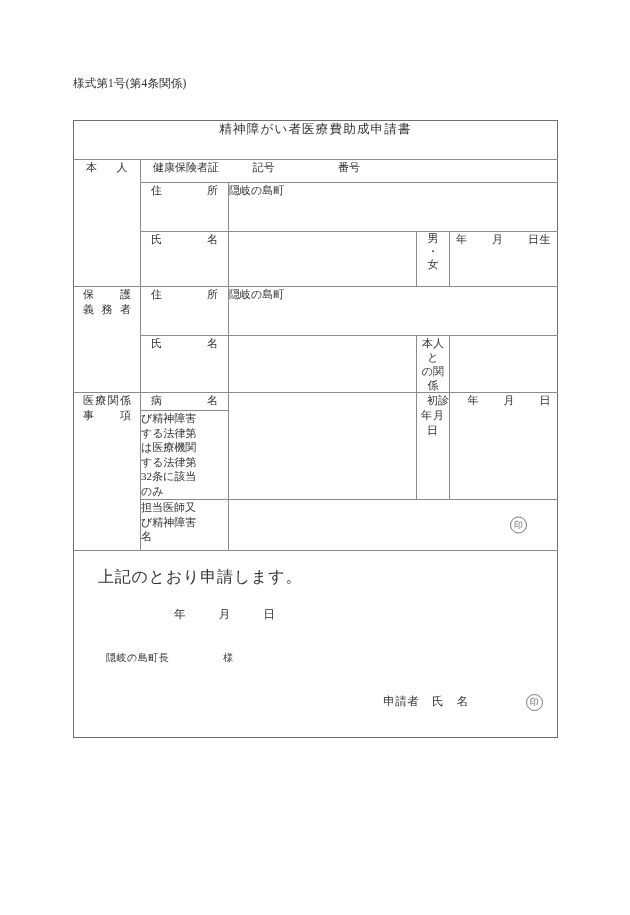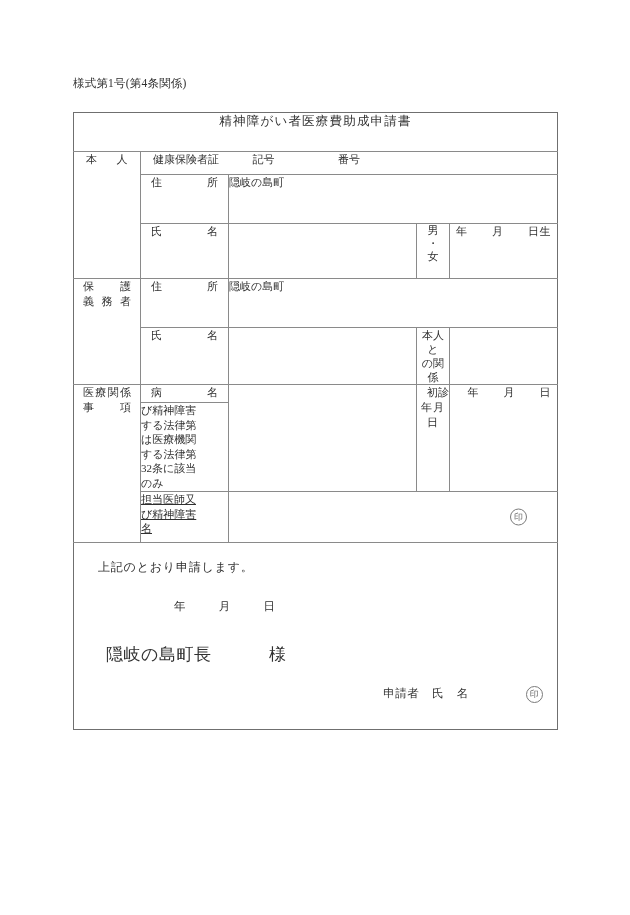--- a/index.html
+++ b/index.html
@@ -32,21 +32,21 @@
     font-size: 11.5px;
     letter-spacing: 0.2px;
     white-space: nowrap;
     color: #303030;
   }
 
   
   .form-table {
     position: absolute;
     left: 73px;
-    top: 112px;
+    top: 120px;
     width: 484px;
     border-collapse: collapse;
     table-layout: fixed;
   }
   .form-table td {
     border: 1px solid #8a8a8a;
     padding: 0;
     vertical-align: top;
     font-size: 11px;
     color: #303030;
@@ -147,21 +147,21 @@
     padding: 3px 4px 3px 5px;
   }
   .law-cell .line { display: block; white-space: nowrap; }
 
   .doc-cell {
     font-size: 11px;
     line-height: 14.5px;
     padding: 3px 4px 3px 5px;
     vertical-align: top;
   }
-  .doc-cell .line { display: block; white-space: nowrap; text-decoration: underline; }
+  .doc-cell .line { display: block; white-space: nowrap; }
 
   .first-visit {
     vertical-align: middle;
     text-align: center;
     font-size: 11px;
     line-height: 15px;
     padding: 2px 2px;
   }
   .first-visit .l1 {
     display: flex;
@@ -187,37 +187,37 @@
     text-align: center;
     color: #6a6a6a;
   }
 
   
   .decl-cell { height: 186px; position: relative; }
   .decl-text {
     position: absolute;
     left: 24px;
     top: 16px;
-    font-size: 12px;
+    font-size: 16px;
     letter-spacing: 0.8px;
   }
   .decl-date {
     position: absolute;
     left: 100px;
     top: 56px;
     font-size: 11.5px;
     letter-spacing: 0.5px;
     white-space: nowrap;
   }
   .decl-date .sp { display: inline-block; width: 26px; }
   .decl-addressee {
     position: absolute;
     left: 32px;
     top: 100px;
-    font-size: 17px;
+    font-size: 10px;
     letter-spacing: 0.5px;
     white-space: nowrap;
   }
   .decl-addressee .sp { display: inline-block; width: 48px; }
   .decl-signline {
     position: absolute;
     right: 14px;
     top: 143px;
     font-size: 11.5px;
     letter-spacing: 0.5px;

